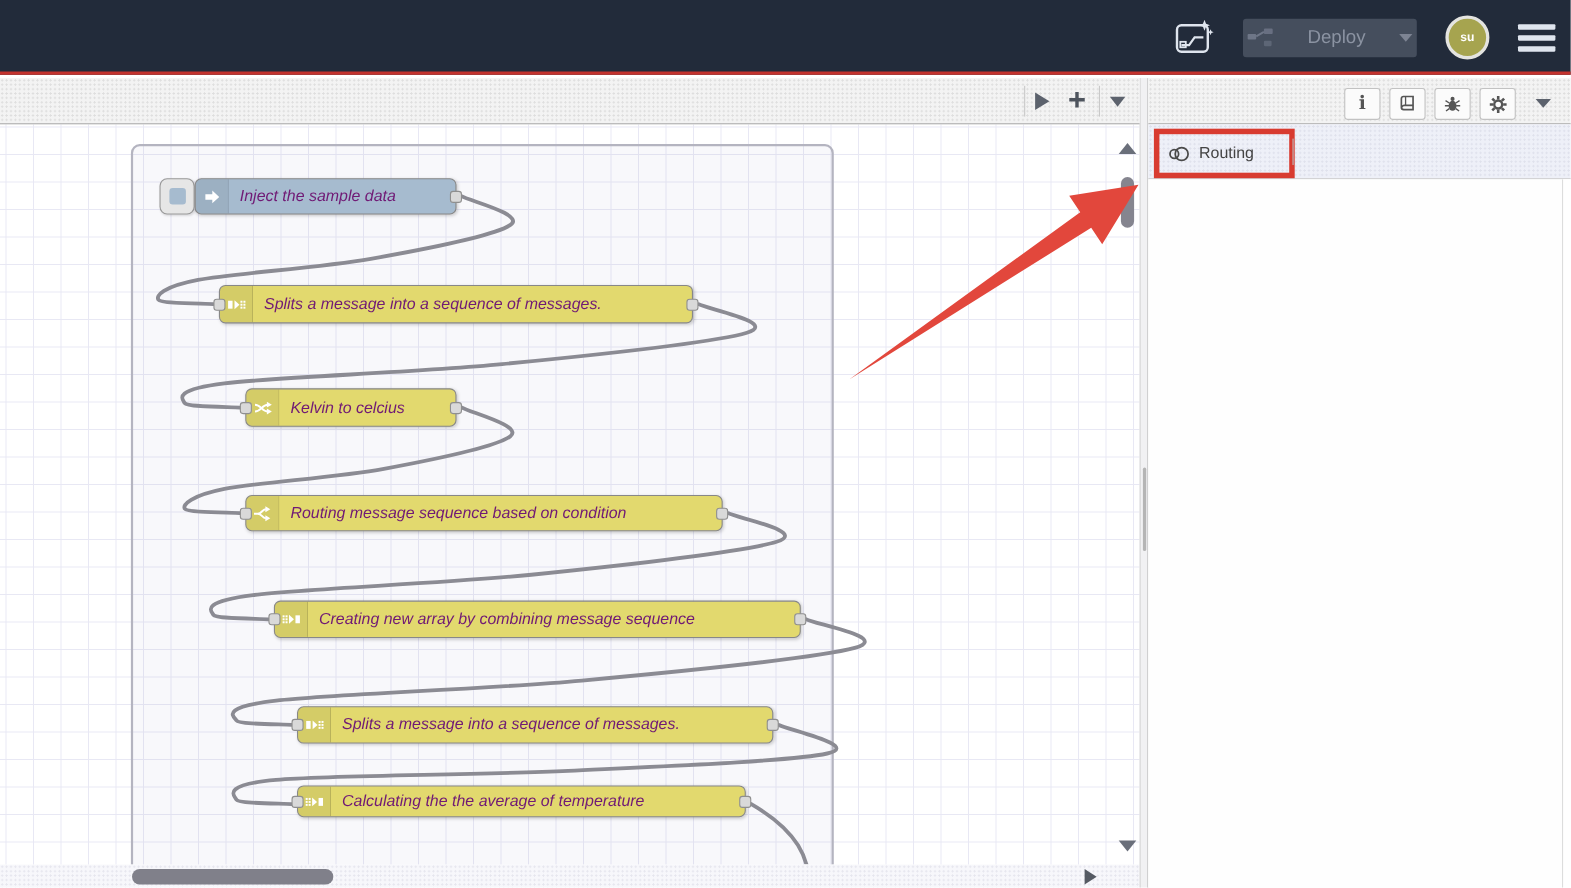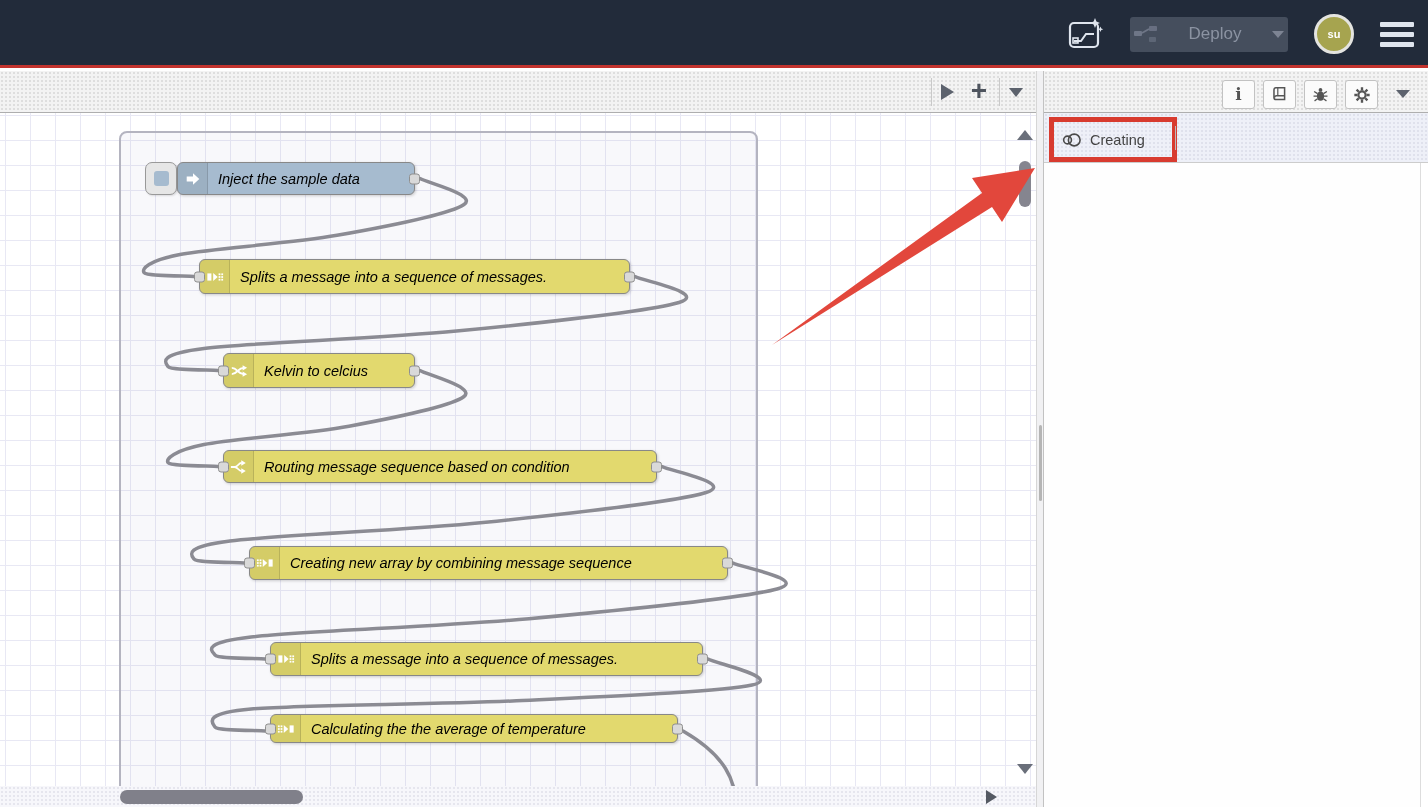--- a/index.html
+++ b/index.html
@@ -29,21 +29,21 @@
   
   .canvas { position:absolute; left:0; top:113px; width:1036px; height:673px; overflow:hidden; background-color:#fff;
     background-image:linear-gradient(to right,#e8e8f4 1px,transparent 1px),linear-gradient(to bottom,#e8e8f4 1px,transparent 1px);
     background-size:25px 25px; background-position:5px 2px; }
   .group-box { position:absolute; border:2px solid #b4b4c0; border-radius:8px; background:rgba(150,150,200,0.07); }
   .wires { position:absolute; left:0; top:0; }
   .wires path { stroke:#8b8b93; stroke-width:3.5; fill:none; stroke-linecap:round; }
 
   .node { position:absolute; border:1.5px solid #888; border-radius:6px; display:flex; align-items:stretch; box-shadow:1px 1px 3px rgba(0,0,0,0.18); cursor:pointer; }
   .node-iconbox { width:30px; background:rgba(0,0,0,0.06); border-right:1px solid rgba(0,0,0,0.13); border-radius:5px 0 0 5px; display:flex; align-items:center; justify-content:center; }
-  .node-label { flex:1; display:flex; align-items:center; padding-left:10px; padding-right:8px; font-size:14.5px; font-style:italic; color:#000000; white-space:nowrap; overflow:hidden; }
+  .node-label { flex:1; display:flex; align-items:center; padding-left:10px; padding-right:8px; font-size:14.5px; font-style:italic; color:#701a75; white-space:nowrap; overflow:hidden; }
   .port { position:absolute; width:11px; height:11px; background:#d9d9d9; border:1.2px solid #8f8f8f; border-radius:3px; top:50%; transform:translateY(-50%); cursor:crosshair; }
   .port.in { left:-6px; } .port.out { right:-6px; }
   .inject-btn { position:absolute; width:32px; border:1.5px solid #999; border-radius:7px; background:#e6e6e6; display:flex; align-items:center; justify-content:center; cursor:pointer; box-shadow:1px 1px 2px rgba(0,0,0,0.12); }
   .inject-btn i { display:block; width:15px; height:15px; border-radius:3px; background:#a6bbcf; }
 
   
   .vscroll-up { position:absolute; left:1017px; top:17px; width:0; height:0; border-left:8px solid transparent; border-right:8px solid transparent; border-bottom:10px solid #6a6f7a; cursor:pointer; }
   .vscroll-thumb { position:absolute; left:1019px; top:48px; width:12px; height:46px; background:#85858f; border-radius:6px; cursor:grab; }
   .vscroll-down { position:absolute; left:1017px; top:651px; width:0; height:0; border-left:8px solid transparent; border-right:8px solid transparent; border-top:10px solid #6a6f7a; cursor:pointer; }
 
@@ -298,21 +298,21 @@
     </div>
     <div class="sb-caret"></div>
 
     <div class="debug-toolbar">
       <div class="highlight-box">
         <div class="toggle-btn">
           <svg width="20" height="16" viewBox="0 0 22 18">
             <circle cx="6" cy="9" r="4.4" fill="none" stroke="#4a4a4a" stroke-width="1.8"></circle>
             <circle cx="13.5" cy="9" r="6.6" fill="none" stroke="#4a4a4a" stroke-width="1.8"></circle>
           </svg>
-          <span class="toggle-label">Creating</span>
+          <span class="toggle-label">Routing</span>
         </div>
       </div>
       <div class="toolbar-sep" style="position:absolute; left:118px; top:13px;"></div>
     </div>
 
     <div class="sidebar-body">
       <div class="sidebar-gutter"></div>
     </div>
   </div>
 

